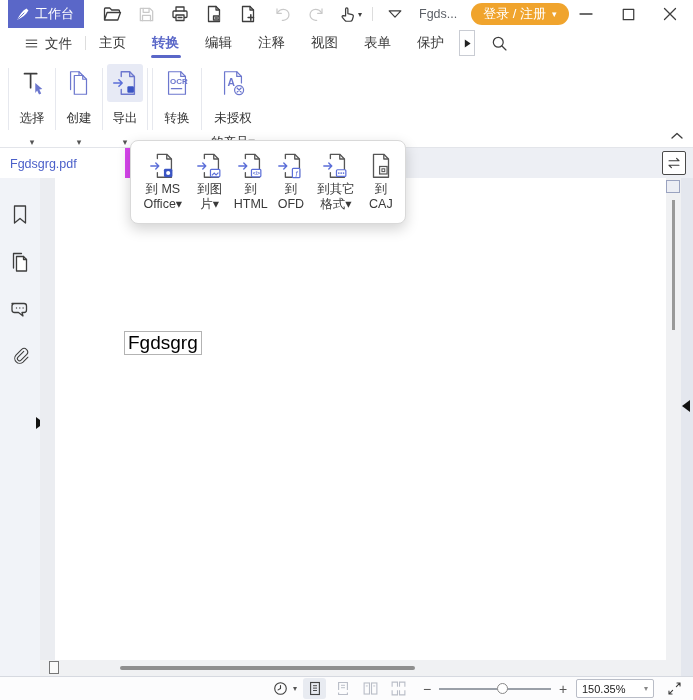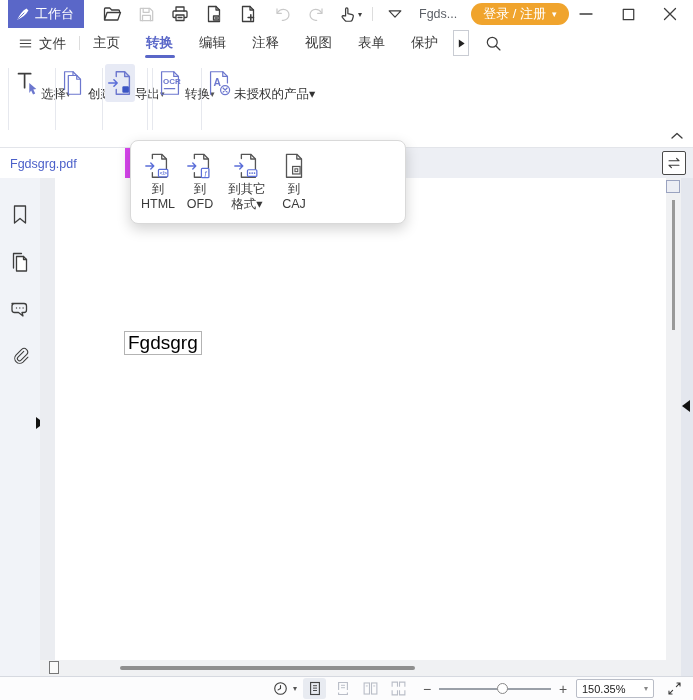--- a/index.html
+++ b/index.html
@@ -20,32 +20,32 @@
   .hand-drop { display:flex; align-items:center; margin-left:10px; }
   .tiny-caret { font-size:8px; color:#3d3d3d; margin-left:1px; }
   .tb-sep-v { width:1px; height:14px; background:#ddd; margin-left:10px; }
   .doc-short { font-size:12.5px; color:#5b5f66; margin-left:12px; }
   .login-btn { height:22px; border-radius:12px; background:#F0A42D; color:#fff; font-size:13px; display:flex; align-items:center; gap:6px; padding:0 12px; margin-left:14px; }
   .login-caret { font-size:9px; color:#fff; }
   .win-btn { width:30px; height:24px; }
   .spacer { flex:1; }
 
   
-  .menubar { position:absolute; left:0; top:28px; width:582px; height:30px; background:#fff; display:flex; align-items:center; padding-left:10px; }
+  .menubar { position:absolute; left:0; top:28px; width:582px; height:30px; background:#fff; display:flex; align-items:center; padding-left:16px; }
   .menu-item { position:relative; height:30px; line-height:29px; padding:0 13px; font-size:13.5px; color:#3a3a3a; }
   .menu-item.first { display:flex; align-items:center; gap:6px; padding-left:8px; }
   .menu-item.active { color:#5A67C8; font-weight:bold; }
   .menu-item.active::after { content:""; position:absolute; left:50%; transform:translateX(-50%); bottom:0; width:30px; height:3px; border-radius:2px; background:#5A67C8; }
   .menu-sep { width:1px; height:14px; background:#ddd; }
   .more-box { width:16px; height:26px; border:1px solid #c9ccd3; display:flex; align-items:center; justify-content:center; margin-left:2px; }
   .search-btn { width:24px; height:24px; margin-left:12px; }
 
   
   .toolbar { position:absolute; left:0; top:58px; width:693px; height:89px; background:#fff; display:flex; align-items:flex-start; padding:6px 0 0 6px; }
-  .tool-item { display:flex; flex-direction:row; align-items:flex-end; }
+  .tool-item { display:flex; flex-direction:column; align-items:center;gap:8px; }
   .tool-icon { width:36px; height:38px; display:flex; align-items:center; justify-content:center; border-radius:3px; }
   .tool-icon.active { background:#e7eaf5; }
   .tool-lab { font-size:12.5px; line-height:16px; color:#333; text-align:center; white-space:nowrap; }
   .tool-sep { width:1px; height:62px; background:#e6e8ee; margin:4px 2px 0 2px; }
   .ribbon-collapse { position:absolute; right:6px; bottom:4px; width:20px; height:14px; }
 
   
   .tabbar { position:absolute; left:0; top:147px; width:693px; height:31px; background:#edeff4; border-top:1px solid #e3e5ea; }
   .doc-tab { position:absolute; left:0; top:0; width:130px; height:31px; background:#fff; border-right:5px solid #d946ef; display:flex; align-items:center; padding-left:10px; }
   .doc-tab span { font-size:12.5px; color:#4a5fc9; }
@@ -349,21 +349,47 @@
         <div class="vscroll-thumb"></div>
       </div>
       <div class="rightstrip">
         <div class="rp-handle"></div>
       </div>
     </div>
   </div>
 
   <div class="export-menu">
 
-
+    <div class="em-item" style="width:56px">
+      <div class="em-icon">
+        <svg width="30" height="30" viewBox="0 0 32 32">
+          <path d="M10 8 V3.5 h10 l5 5 V28 h-15 v-5" stroke="#555" stroke-width="1.4" fill="none" stroke-linecap="round" stroke-linejoin="round"></path>
+          <path d="M20 3.5 v5 h5" stroke="#555" stroke-width="1.4" fill="none" stroke-linejoin="round"></path>
+          <path d="M3 16 h8.5 m0 0 l-3.2-3.2 M11.5 16 l-3.2 3.2" stroke="#5B6ED8" stroke-width="1.5" fill="none" stroke-linecap="round" stroke-linejoin="round"></path>
+          <rect x="17" y="19" width="9" height="9" rx="1.5" fill="#3b55c4"></rect>
+            <circle cx="21.5" cy="23.5" r="2.2" fill="#fff"></circle>
+        </svg>
+      </div>
+      <div class="em-lab">到 MS</div>
+      <div class="em-lab">Office▾</div>
+    </div>
+
+    <div class="em-item" style="width:42px">
+      <div class="em-icon">
+        <svg width="30" height="30" viewBox="0 0 32 32">
+          <path d="M10 8 V3.5 h10 l5 5 V28 h-15 v-5" stroke="#555" stroke-width="1.4" fill="none" stroke-linecap="round" stroke-linejoin="round"></path>
+          <path d="M20 3.5 v5 h5" stroke="#555" stroke-width="1.4" fill="none" stroke-linejoin="round"></path>
+          <path d="M3 16 h8.5 m0 0 l-3.2-3.2 M11.5 16 l-3.2 3.2" stroke="#5B6ED8" stroke-width="1.5" fill="none" stroke-linecap="round" stroke-linejoin="round"></path>
+          <rect x="16.5" y="19.5" width="10" height="8" rx="1" fill="#fff" stroke="#5B6ED8" stroke-width="1.3"></rect>
+          <path d="M18 26 l2.5-2.5 2 2 2.5-2.5" stroke="#5B6ED8" stroke-width="1.2" fill="none"></path>
+        </svg>
+      </div>
+      <div class="em-lab">到图</div>
+      <div class="em-lab">片▾</div>
+    </div>
 
     <div class="em-item" style="width:44px">
       <div class="em-icon">
         <svg width="30" height="30" viewBox="0 0 32 32">
           <path d="M10 8 V3.5 h10 l5 5 V28 h-15 v-5" stroke="#555" stroke-width="1.4" fill="none" stroke-linecap="round" stroke-linejoin="round"></path>
           <path d="M20 3.5 v5 h5" stroke="#555" stroke-width="1.4" fill="none" stroke-linejoin="round"></path>
           <path d="M3 16 h8.5 m0 0 l-3.2-3.2 M11.5 16 l-3.2 3.2" stroke="#5B6ED8" stroke-width="1.5" fill="none" stroke-linecap="round" stroke-linejoin="round"></path>
           <rect x="16.5" y="19.5" width="10" height="8" rx="1" fill="#fff" stroke="#5B6ED8" stroke-width="1.3"></rect>
           <text x="17.8" y="26" font-size="5.5" font-weight="bold" fill="#5B6ED8">&lt;/&gt;</text>
         </svg>

